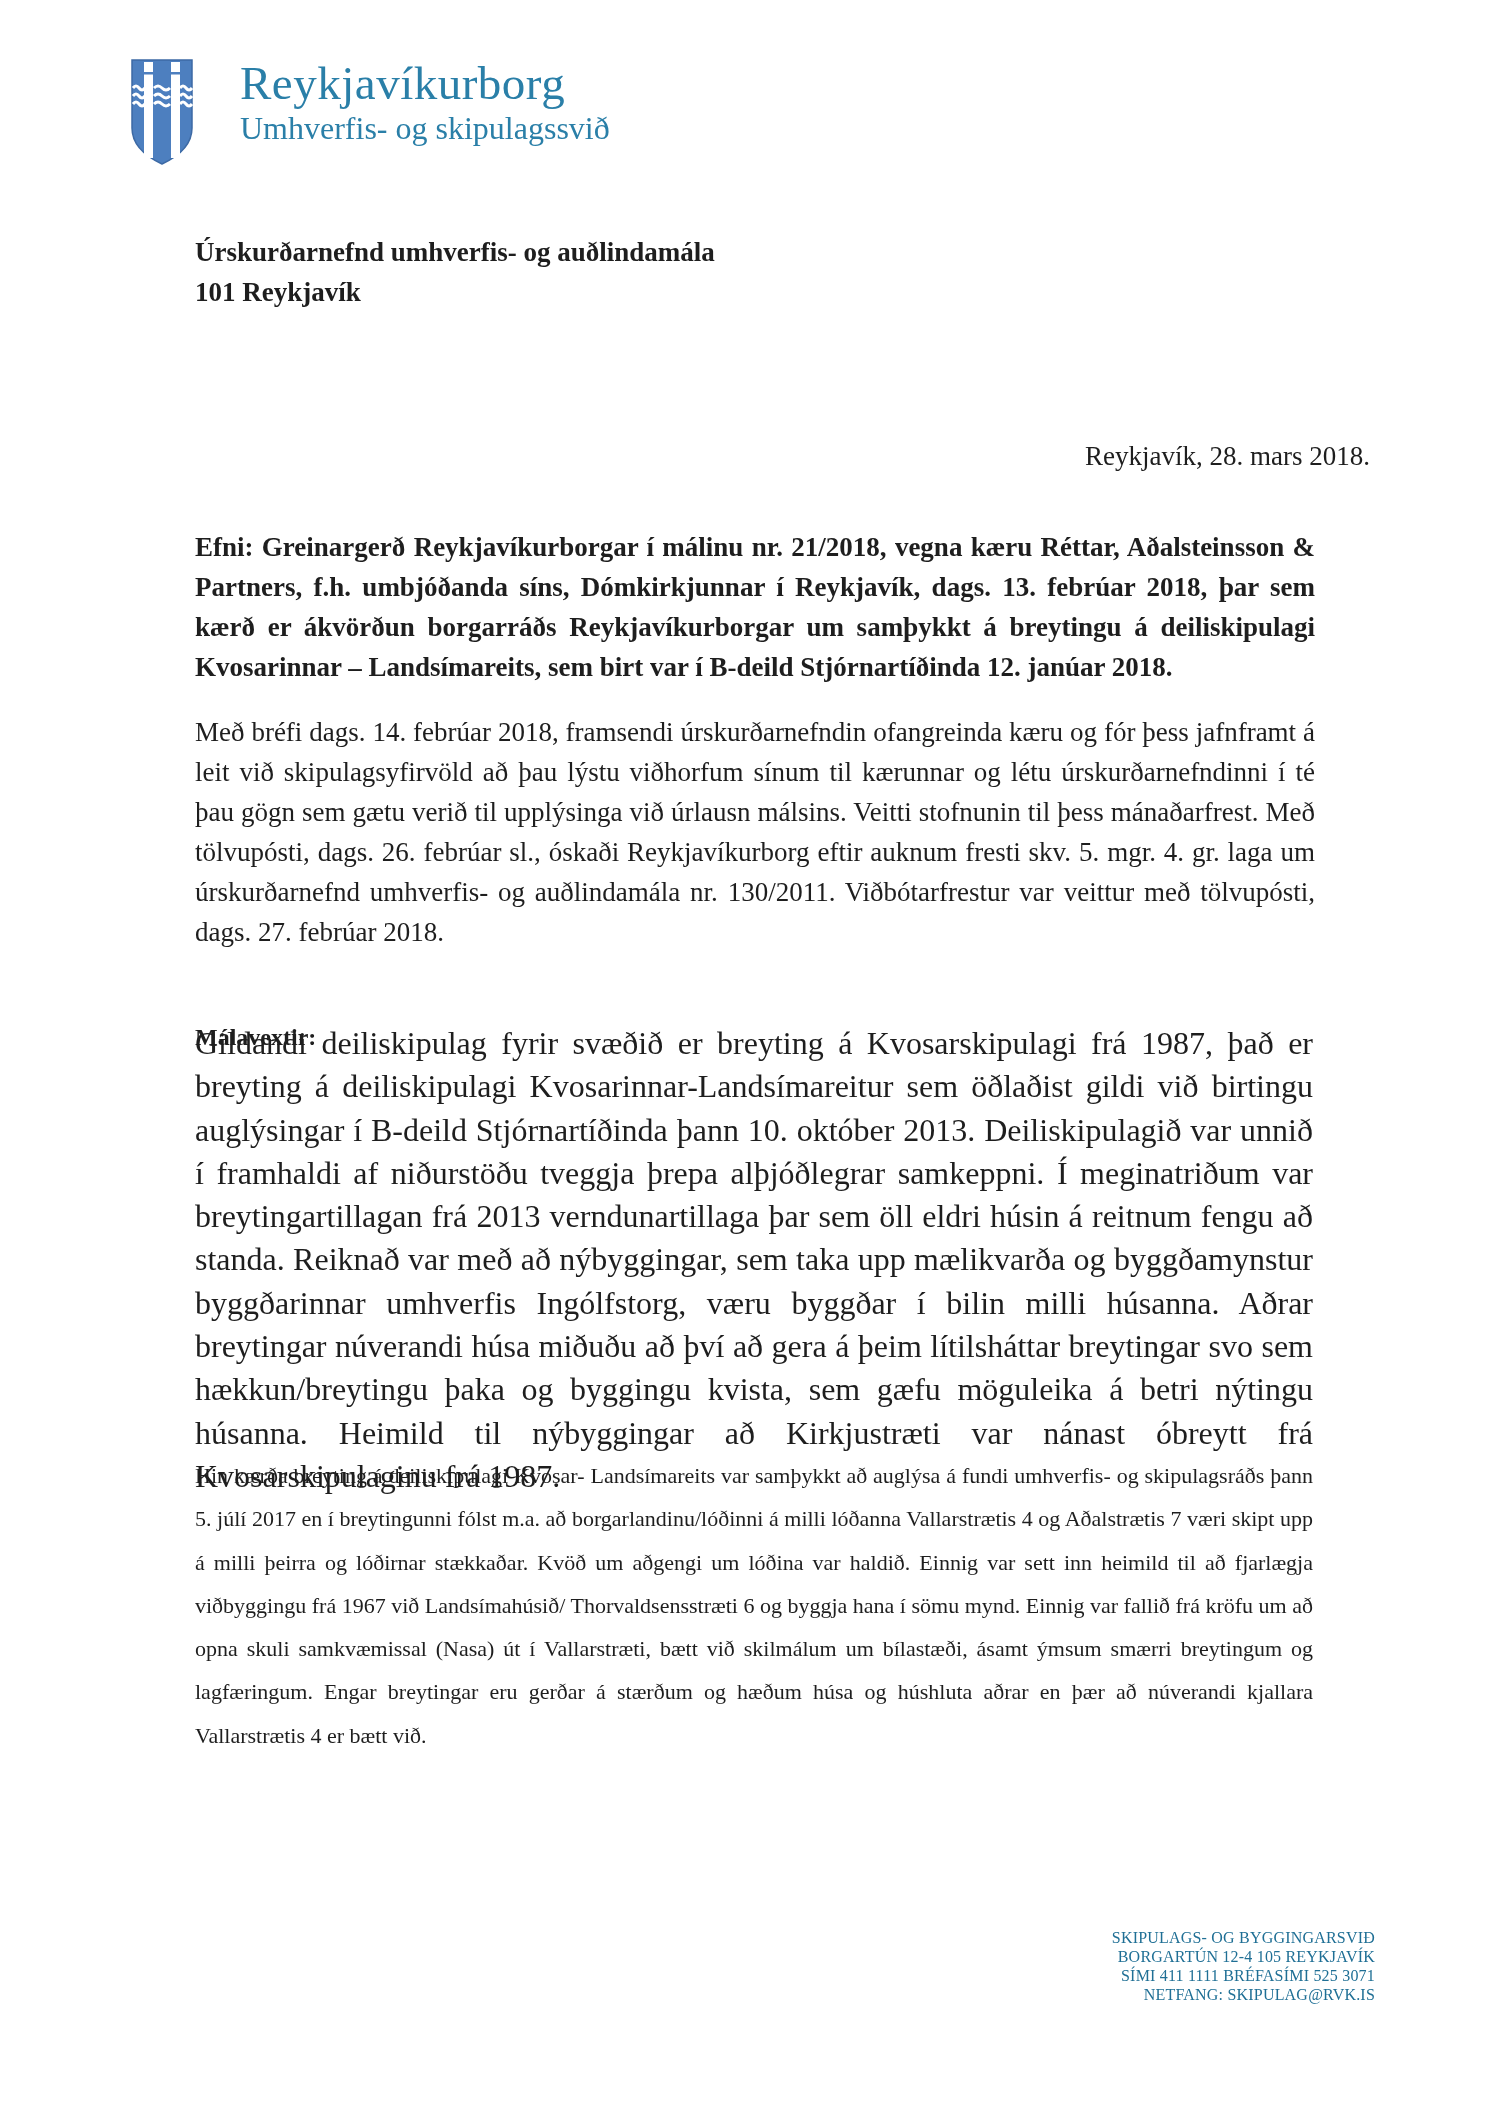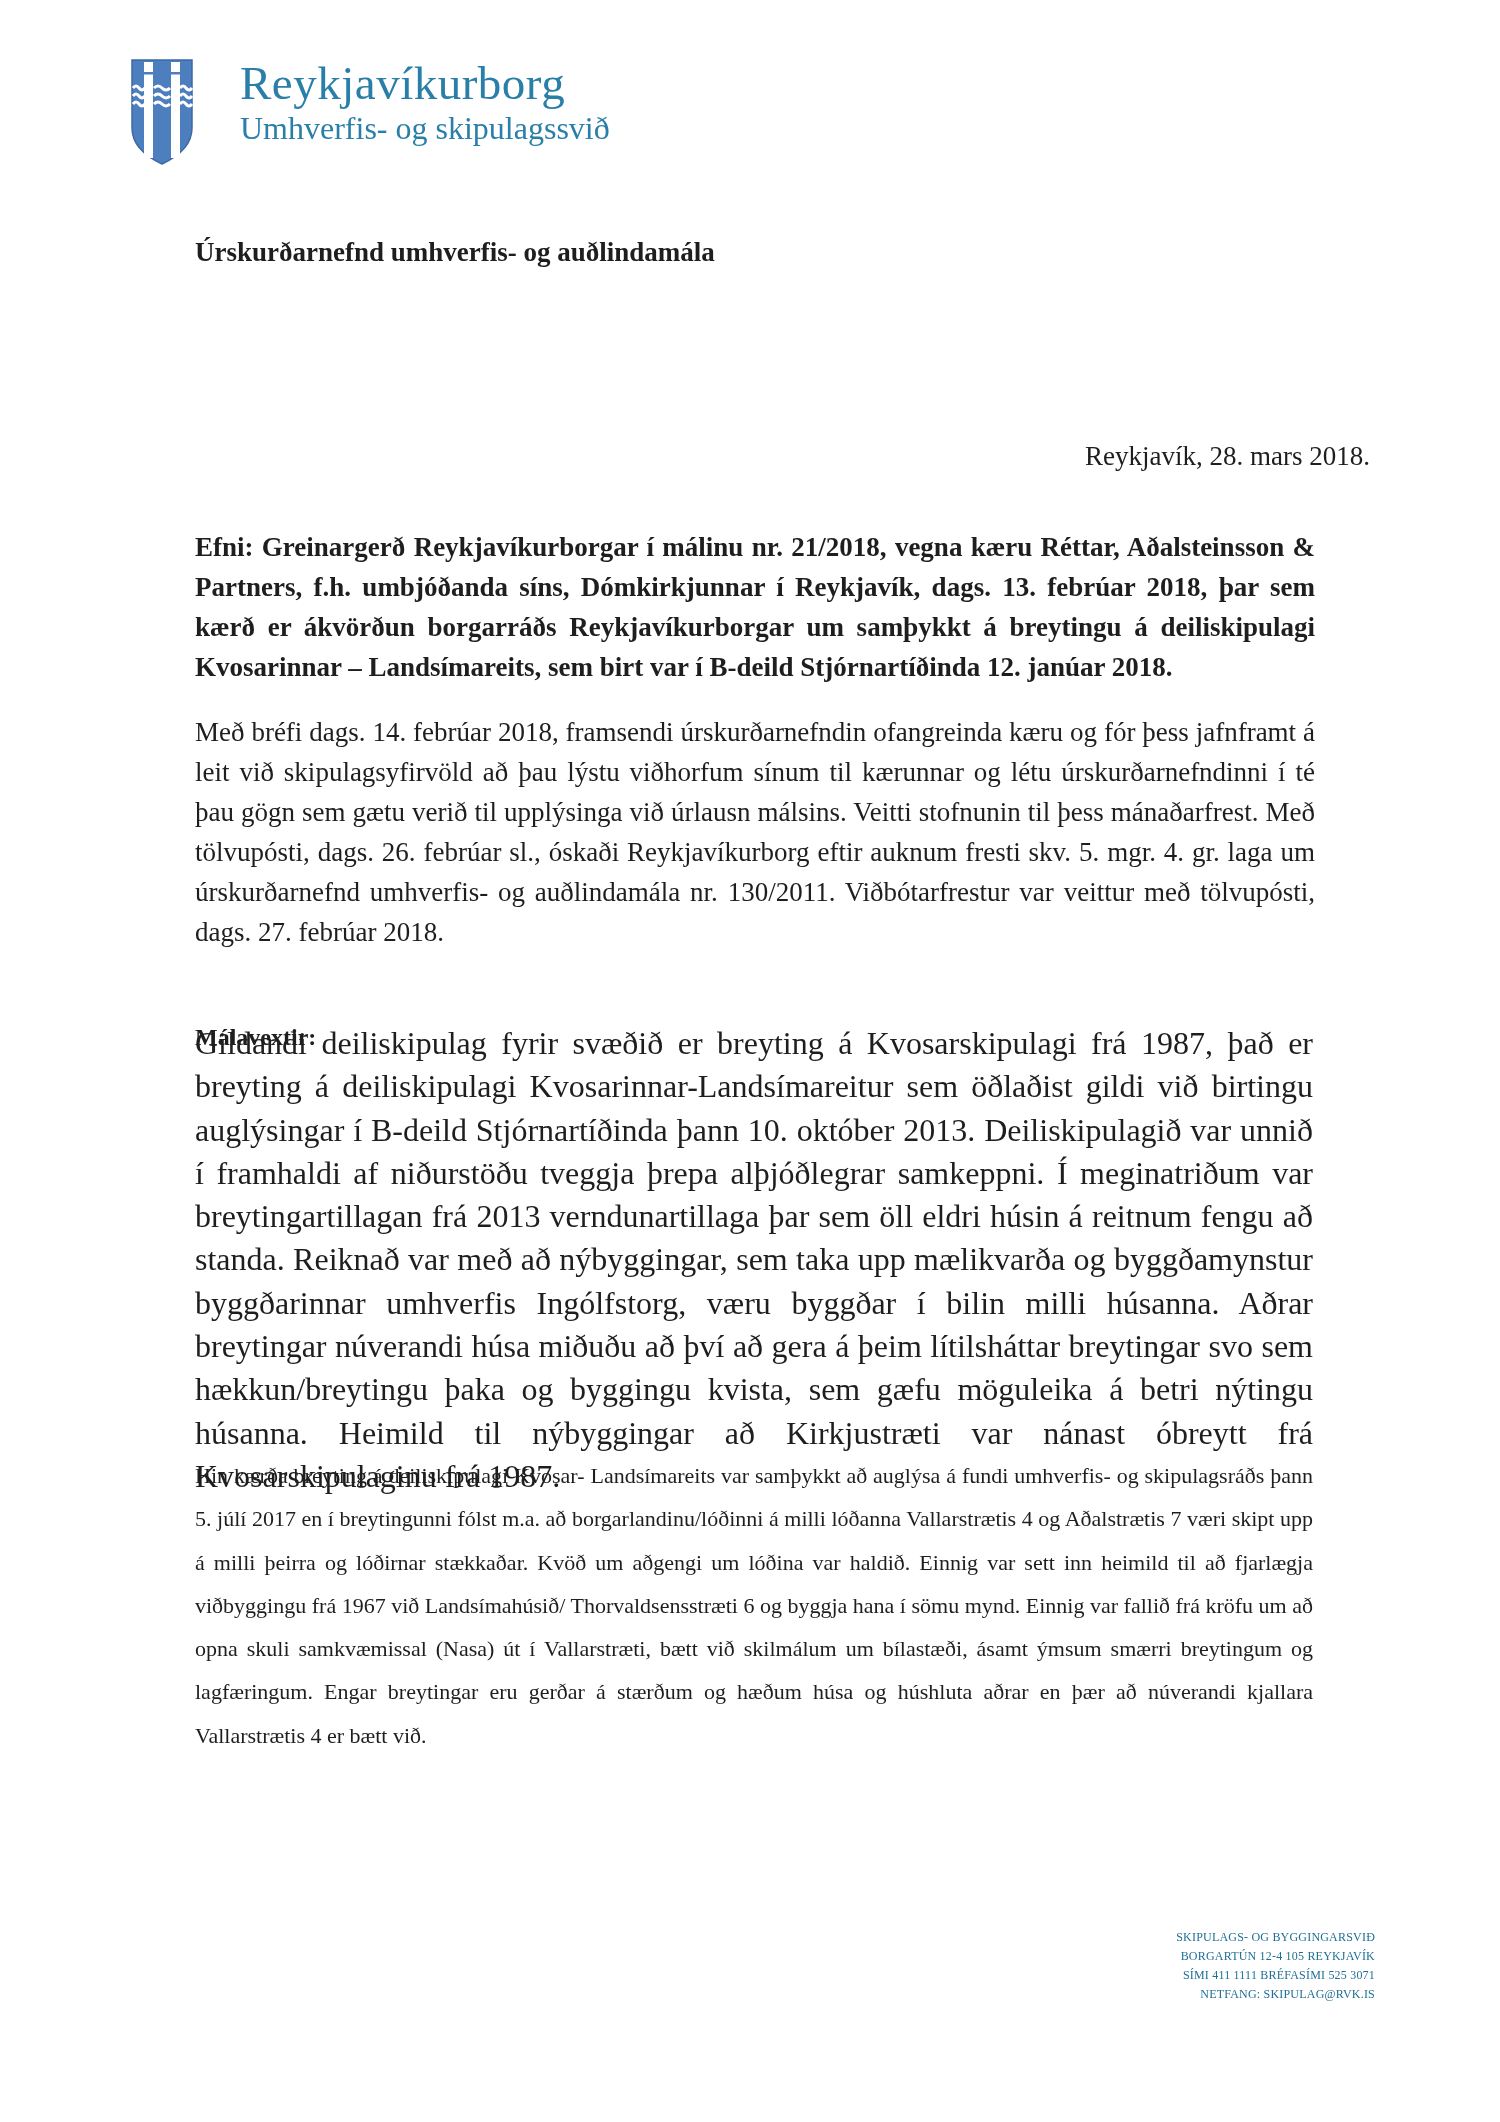--- a/index.html
+++ b/index.html
@@ -17,21 +17,21 @@
   .subject { position: absolute; left: 195px; top: 527px; width: 1120px; font-weight: bold; font-size: 27px;
              line-height: 40px; text-align: justify; }
 
   .para { position: absolute; left: 195px; width: 1120px; font-size: 27px; line-height: 40px; text-align: justify; }
   .p1 { top: 712px; }
   .heading { position: absolute; left: 195px; top: 1024px; font-weight: bold; font-size: 24px; text-align: right; }
   .p2 { top: 1022px; font-size: 32px; line-height: 43.3px; width: 1118px; }
   .p3 { top: 1454px; font-size: 22px; line-height: 43.3px; width: 1118px; }
 
   .footer { position: absolute; right: 125px; top: 1928px; text-align: right; color: #1f6f95;
-            font-size: 12px; line-height: 19px; letter-spacing: 0.2px; }
+            font-size: 16px; line-height: 19px; letter-spacing: 0.2px; }
   .footer div { white-space: nowrap; }
 </style>
 </head>
 <body>
 
 <div>
   <svg class="logo" viewBox="0 0 64 108">
     <path d="M2 2 H62 V70 Q62 92 32 106 Q2 92 2 70 Z" fill="#4d7fbf" stroke="#3d6aa5" stroke-width="1.5"></path>
     <rect x="14" y="4" width="9" height="96" fill="#ffffff"></rect>
     <rect x="41" y="4" width="9" height="96" fill="#ffffff"></rect>
@@ -48,20 +48,21 @@
       <path d="M50 38 q3 -4 6 0 t6 0"></path>
       <path d="M50 46 q3 -4 6 0 t6 0"></path>
     </g>
   </svg>
   <div class="org-name">Reykjavíkurborg</div>
   <div class="org-dept">Umhverfis- og skipulagssvið</div>
 </div>
 
 <div class="recipient">
   <div>Úrskurðarnefnd umhverfis- og auðlindamála</div>
+  <div>101 Reykjavík</div>
 </div>
 
 <div class="date">Reykjavík, 28. mars 2018.</div>
 
 <div class="subject">Efni: Greinargerð Reykjavíkurborgar í málinu nr. 21/2018, vegna kæru Réttar, Aðalsteinsson &amp; Partners, f.h. umbjóðanda síns,  Dómkirkjunnar í Reykjavík,  dags. 13. febrúar 2018, þar sem kærð er ákvörðun borgarráðs Reykjavíkurborgar um samþykkt á breytingu á deiliskipulagi Kvosarinnar – Landsímareits, sem birt var í B-deild Stjórnartíðinda 12. janúar 2018.</div>
 
 <div class="para p1">Með bréfi dags. 14. febrúar 2018, framsendi úrskurðarnefndin ofangreinda kæru og fór þess jafnframt á leit við skipulagsyfirvöld að þau lýstu viðhorfum sínum til kærunnar og létu úrskurðarnefndinni í té þau gögn sem gætu verið til upplýsinga við úrlausn málsins. Veitti stofnunin til þess mánaðarfrest. Með tölvupósti, dags. 26. febrúar sl., óskaði Reykjavíkurborg eftir auknum fresti skv. 5. mgr. 4. gr. laga um úrskurðarnefnd umhverfis- og auðlindamála nr. 130/2011. Viðbótarfrestur var veittur með tölvupósti, dags. 27. febrúar 2018.</div>
 
 <div class="heading">Málavextir:</div>
 

